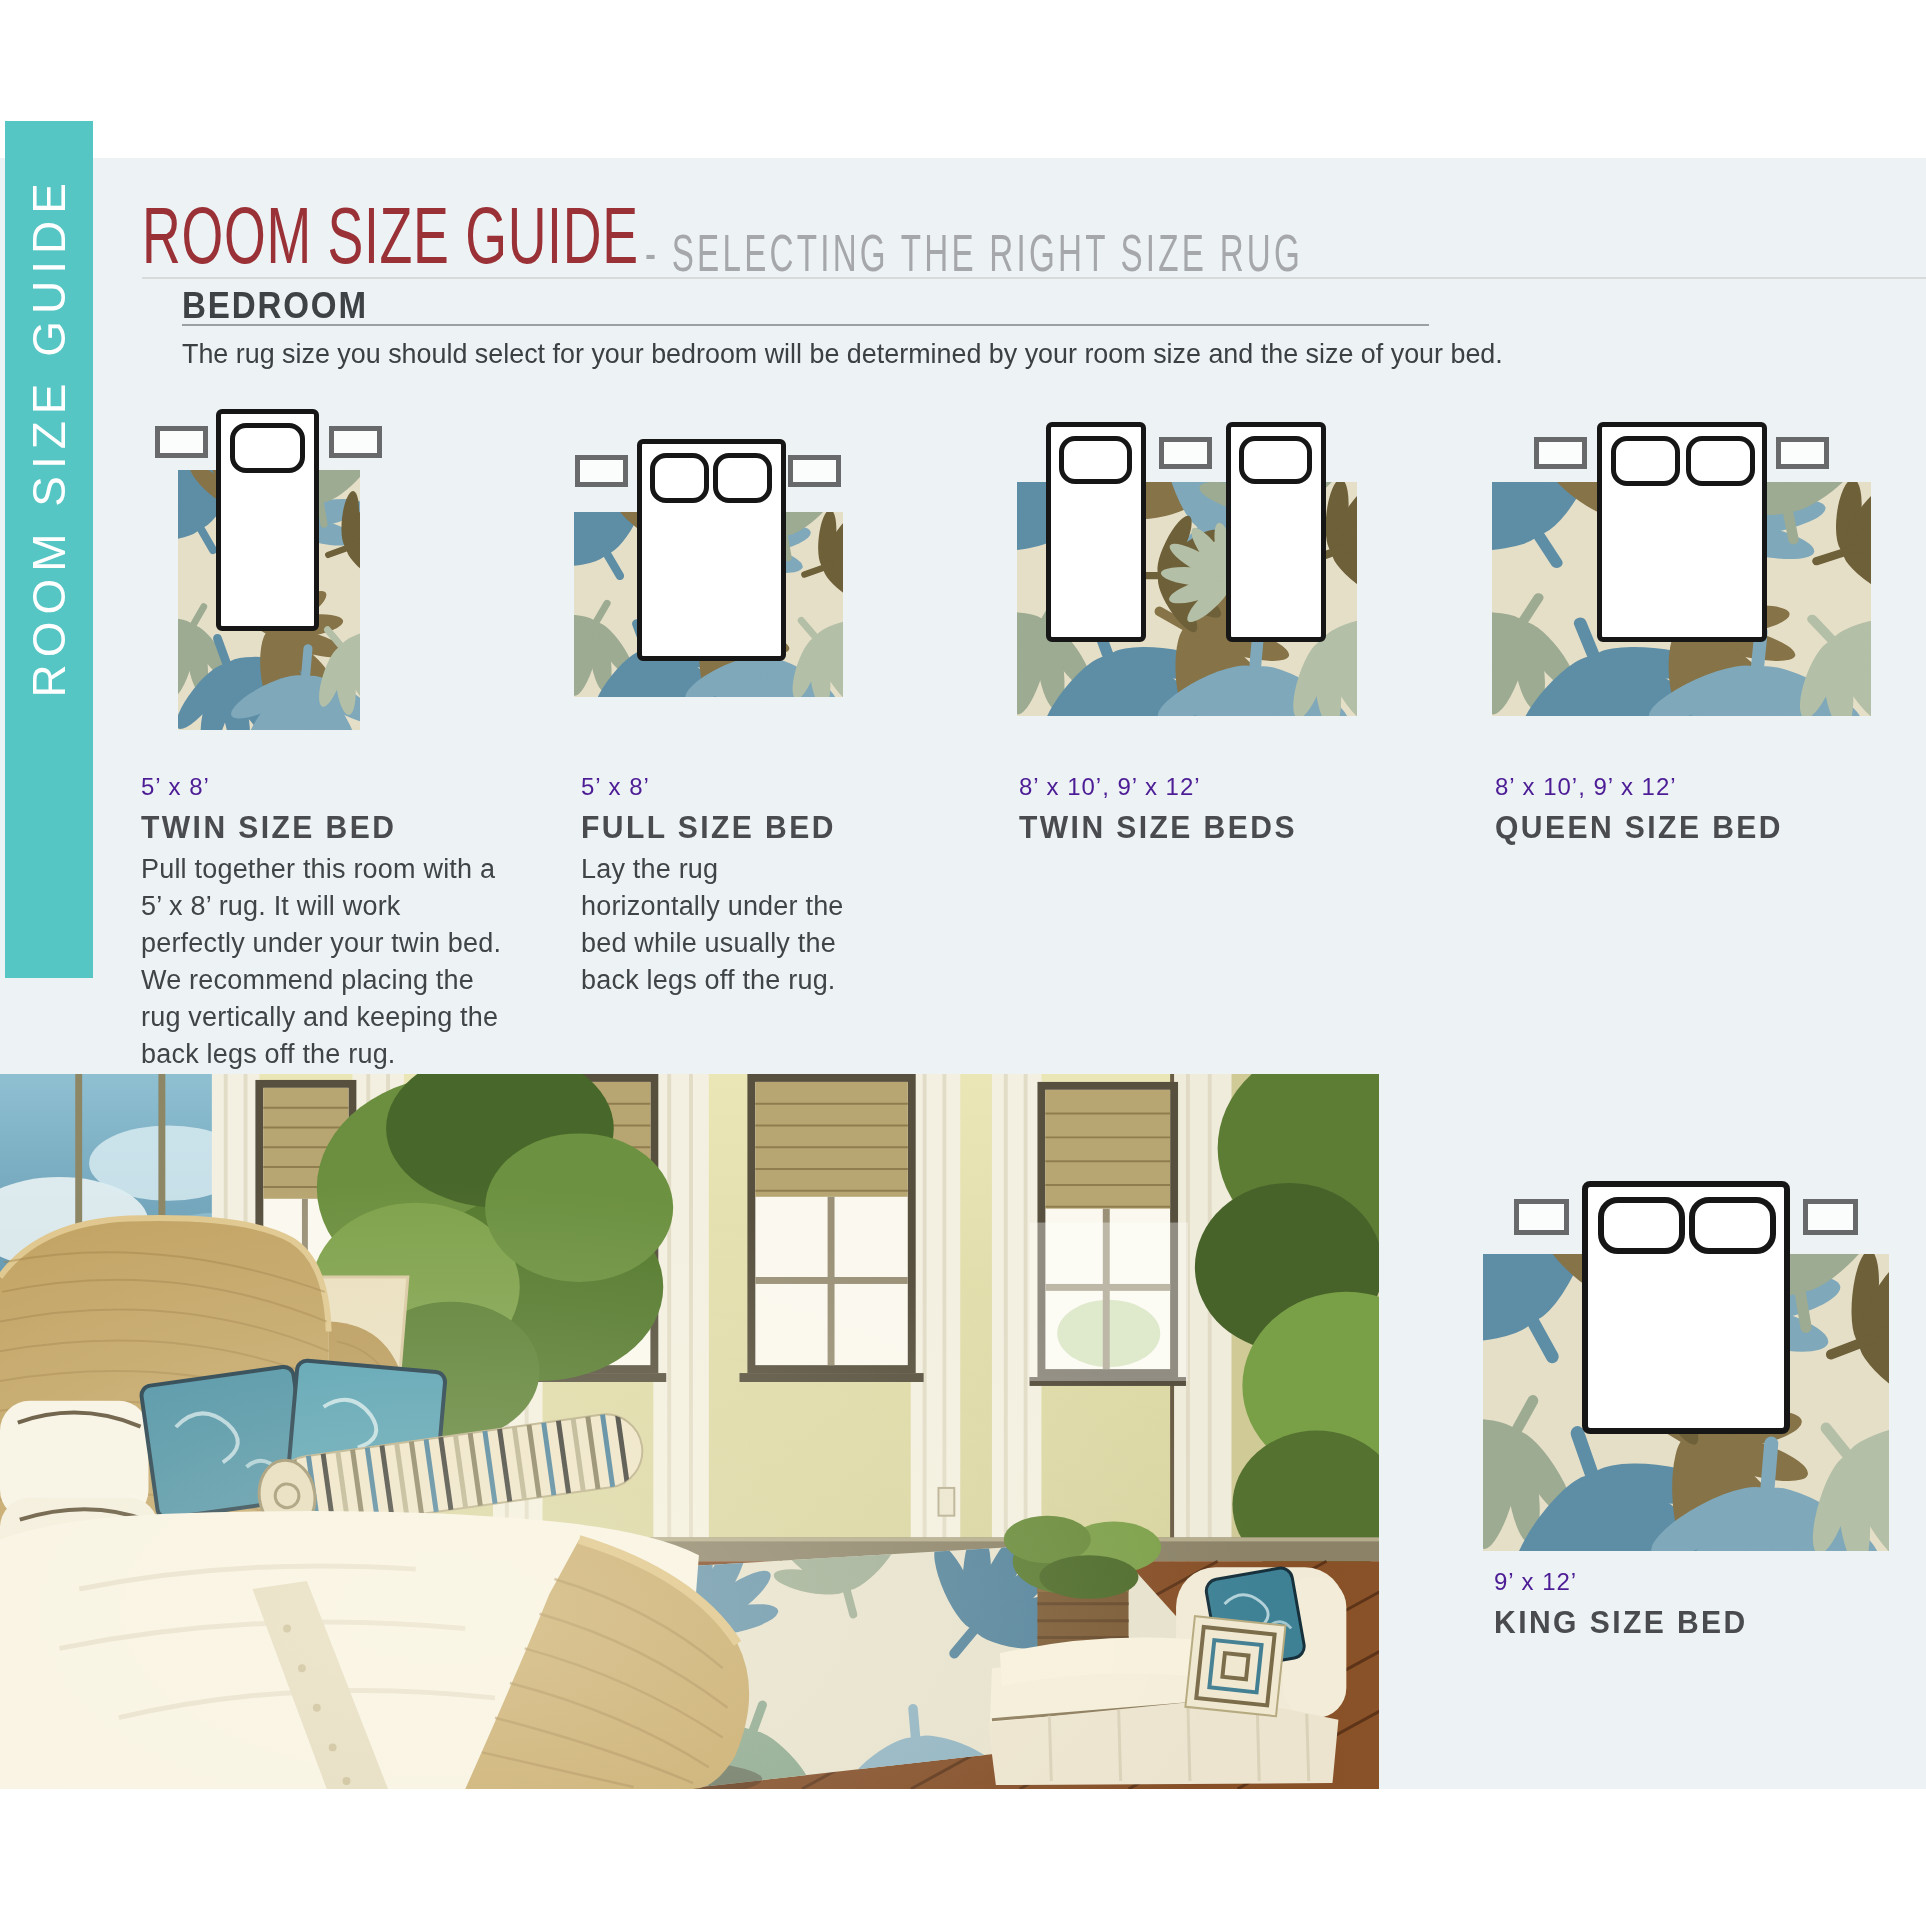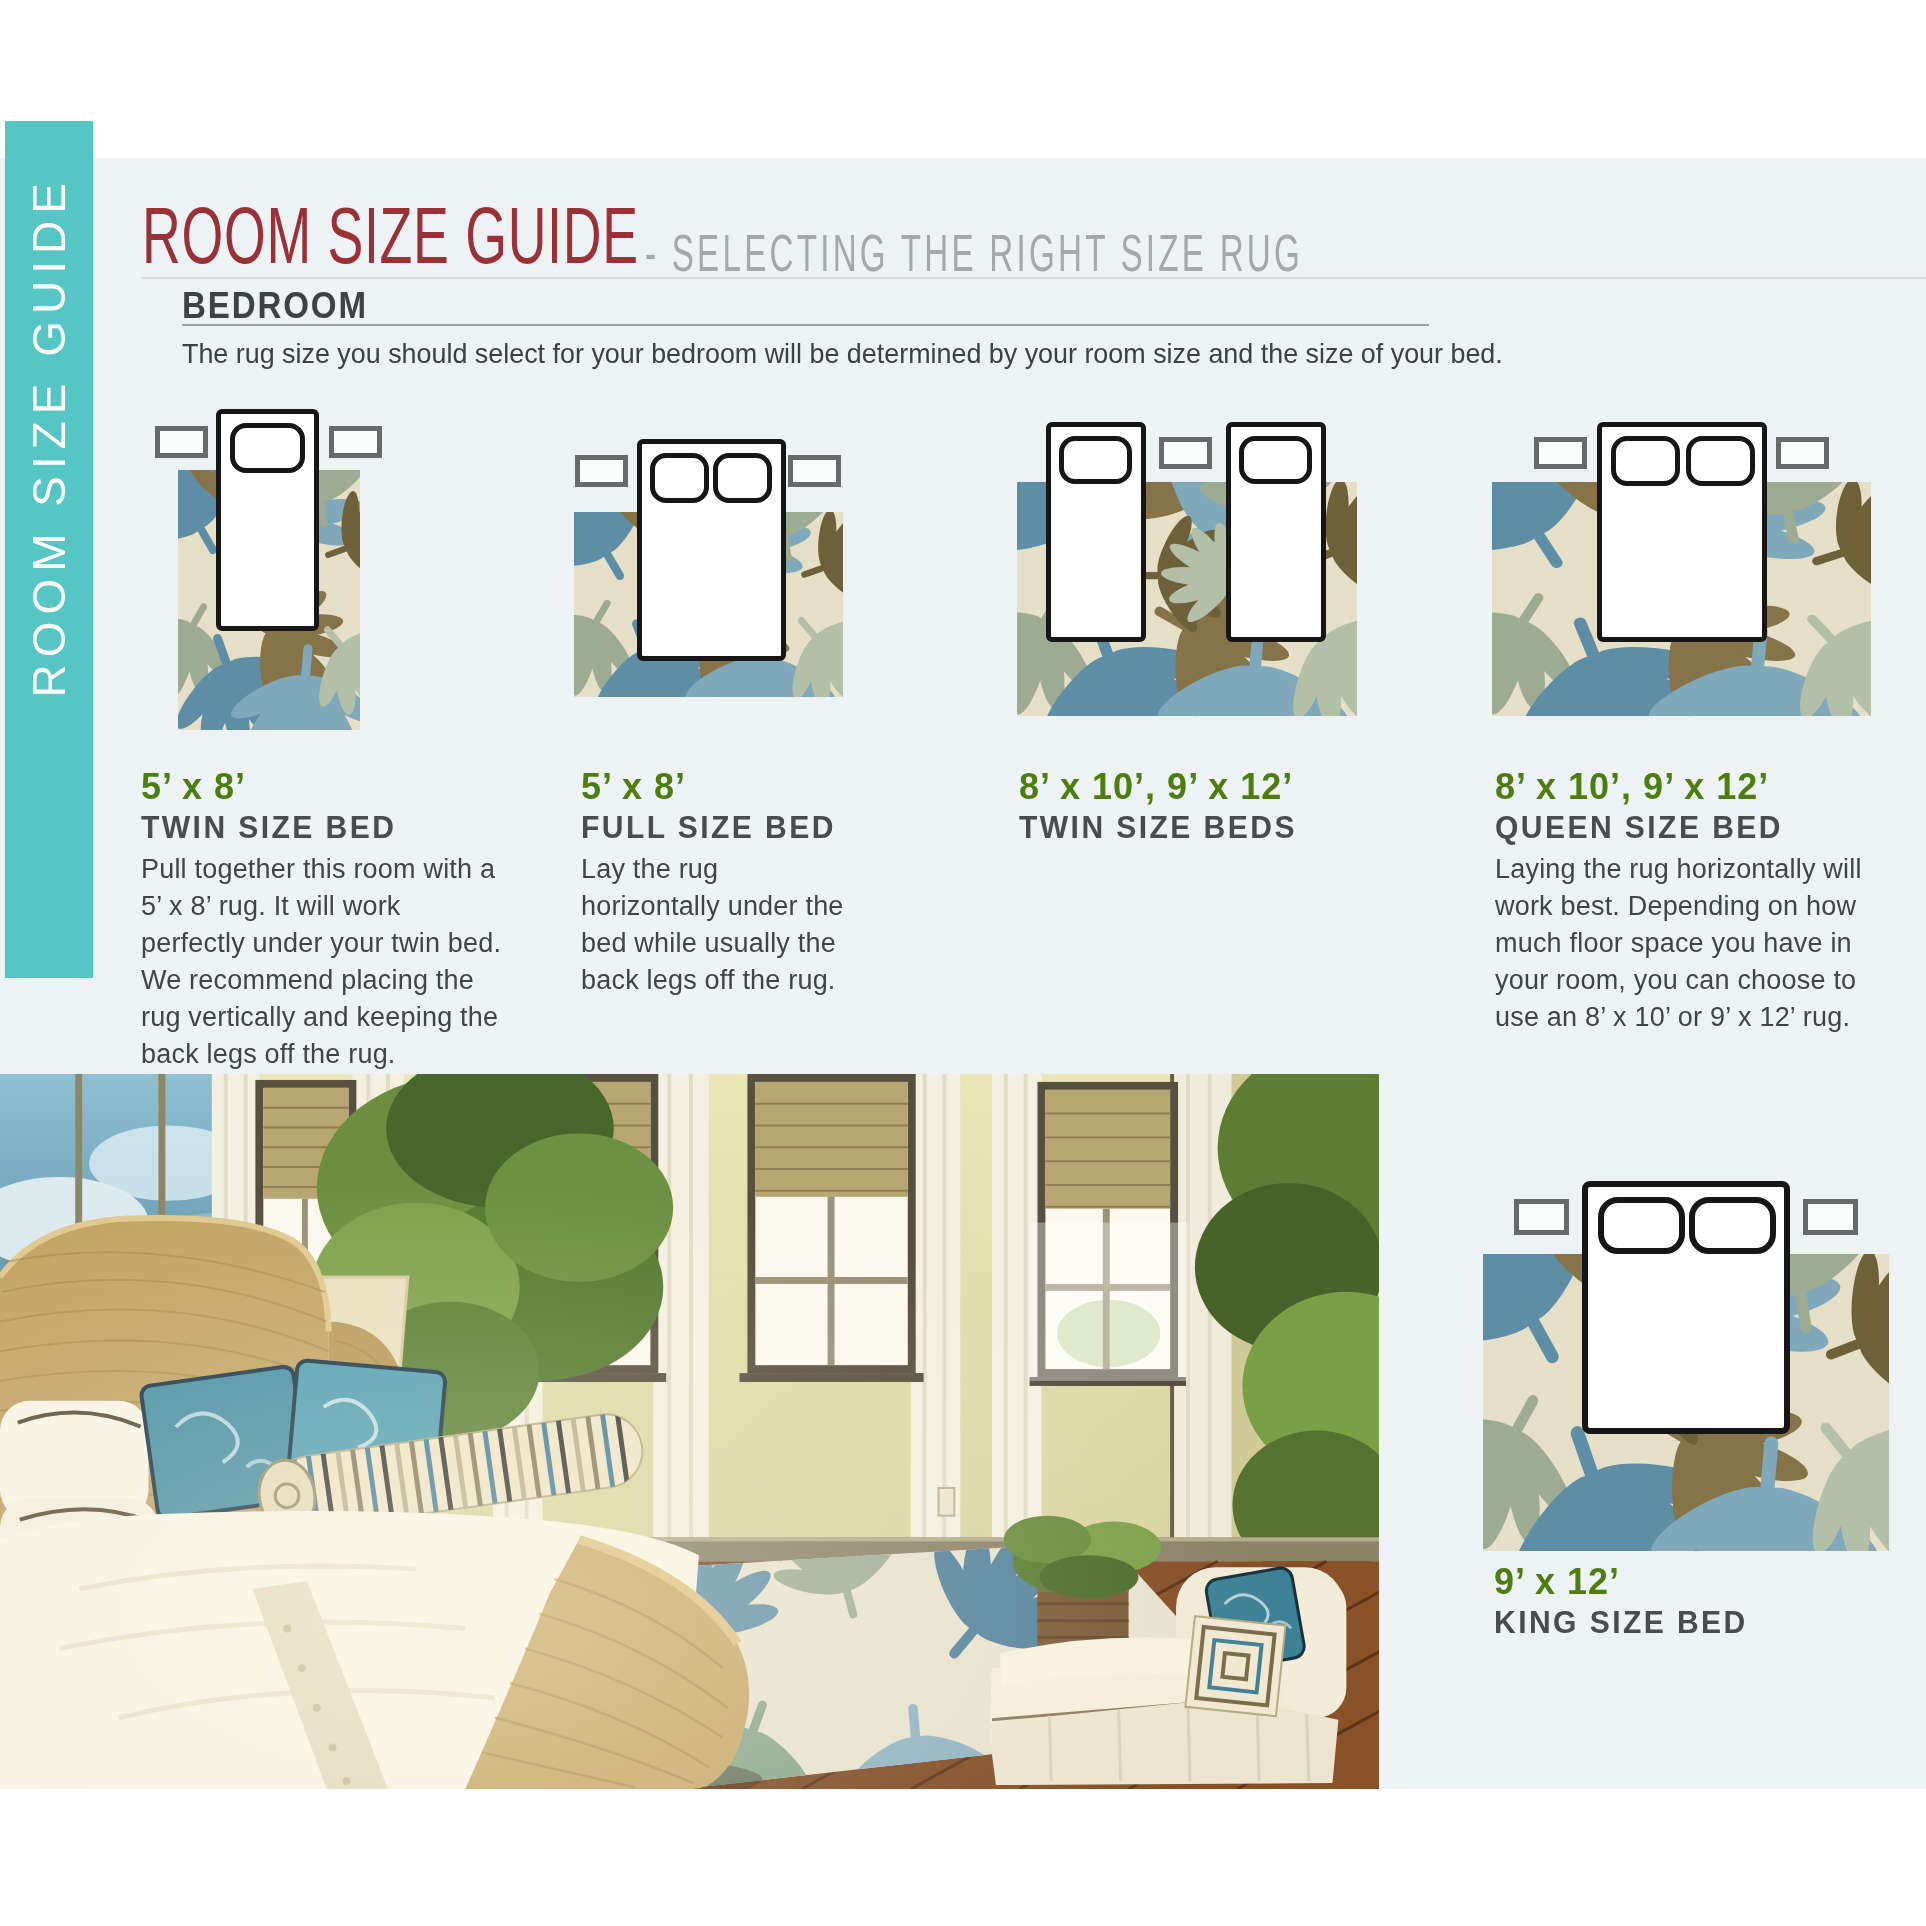--- a/index.html
+++ b/index.html
@@ -44,21 +44,21 @@
   
   .rug{position:absolute;background:#e6dfc7;overflow:hidden;}
   .bed{position:absolute;box-sizing:border-box;background:#ffffff;border:5px solid #161616;border-radius:6px;}
   .bed.big{border-width:6px;border-radius:8px;}
   .pillow{position:absolute;box-sizing:border-box;background:#ffffff;border:5px solid #161616;border-radius:16px;}
   .pillow.big{border-width:6px;border-radius:20px;}
   .stand{position:absolute;box-sizing:border-box;background:#fbfcfc;border:5px solid #68696b;}
 
   
   .caption{position:absolute;}
-  .cap-size{font-size:36px;line-height:40px;font-weight:700;color:#4d7c0f;letter-spacing:1px;}
+  .cap-size{font-size:24px;line-height:40px;font-weight:400;color:#4c1d95;letter-spacing:1px;}
   .cap-bed{font-size:31px;line-height:38px;font-weight:700;color:#494b4e;letter-spacing:2.5px;margin-top:2px;
     transform:scaleX(.97);transform-origin:left top;}
   .cap-desc{font-size:27px;line-height:37px;font-weight:400;color:#414447;white-space:pre;margin-top:4px;
     letter-spacing:0.2px;}
 
   .photo{position:absolute;left:0;top:1074px;width:1379px;height:715px;}
   .defs-holder{position:absolute;width:0;height:0;overflow:hidden;}
 </style>
 </head>
 <body>
@@ -225,25 +225,20 @@
 bed while usually the
 back legs off the rug.</div>
 </div>
 <div class="caption" style="left:1019px;top:767px">
   <div class="cap-size">8’ x 10’, 9’ x 12’</div>
   <div class="cap-bed">TWIN SIZE BEDS</div>
 </div>
 <div class="caption" style="left:1495px;top:767px">
   <div class="cap-size">8’ x 10’, 9’ x 12’</div>
   <div class="cap-bed">QUEEN SIZE BED</div>
-  <div class="cap-desc">Laying the rug horizontally will
-work best. Depending on how
-much floor space you have in
-your room, you can choose to
-use an 8’ x 10’ or 9’ x 12’ rug.</div>
 </div>
 <div class="caption" style="left:1494px;top:1562px">
   <div class="cap-size">9’ x 12’</div>
   <div class="cap-bed">KING SIZE BED</div>
 </div>
 
 <svg class="photo" viewBox="0 0 1393 722" preserveAspectRatio="none">
   <defs>
     <linearGradient id="wallg" x1="0" y1="0" x2="0" y2="1">
       <stop offset="0" stop-color="#eae6b6"></stop>

